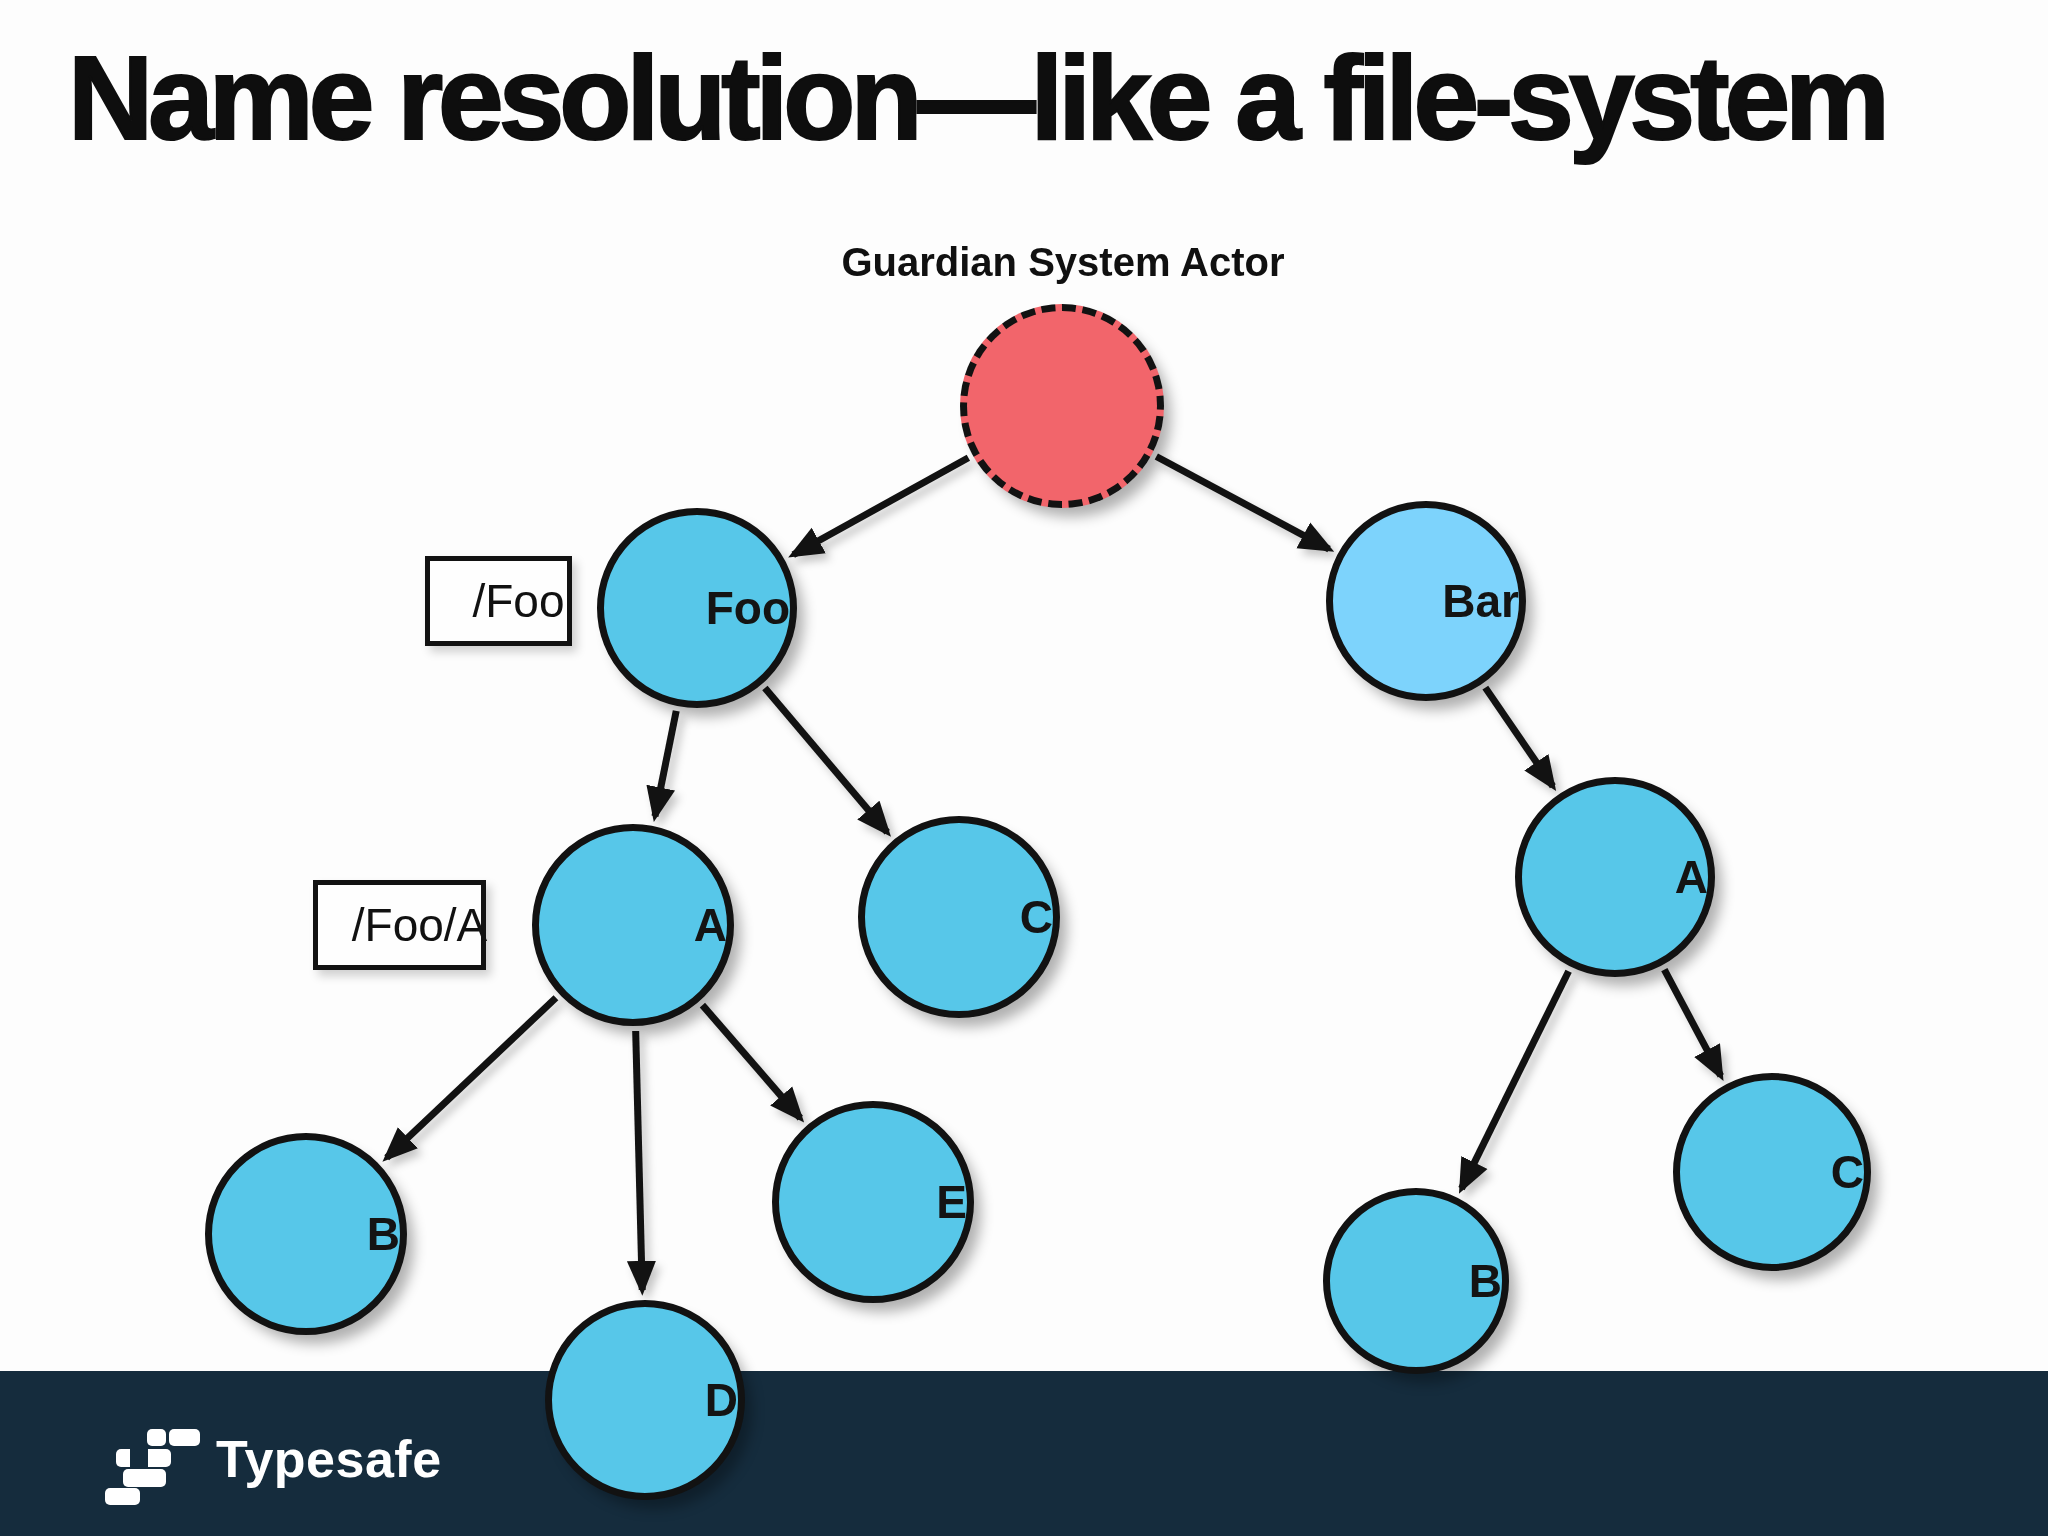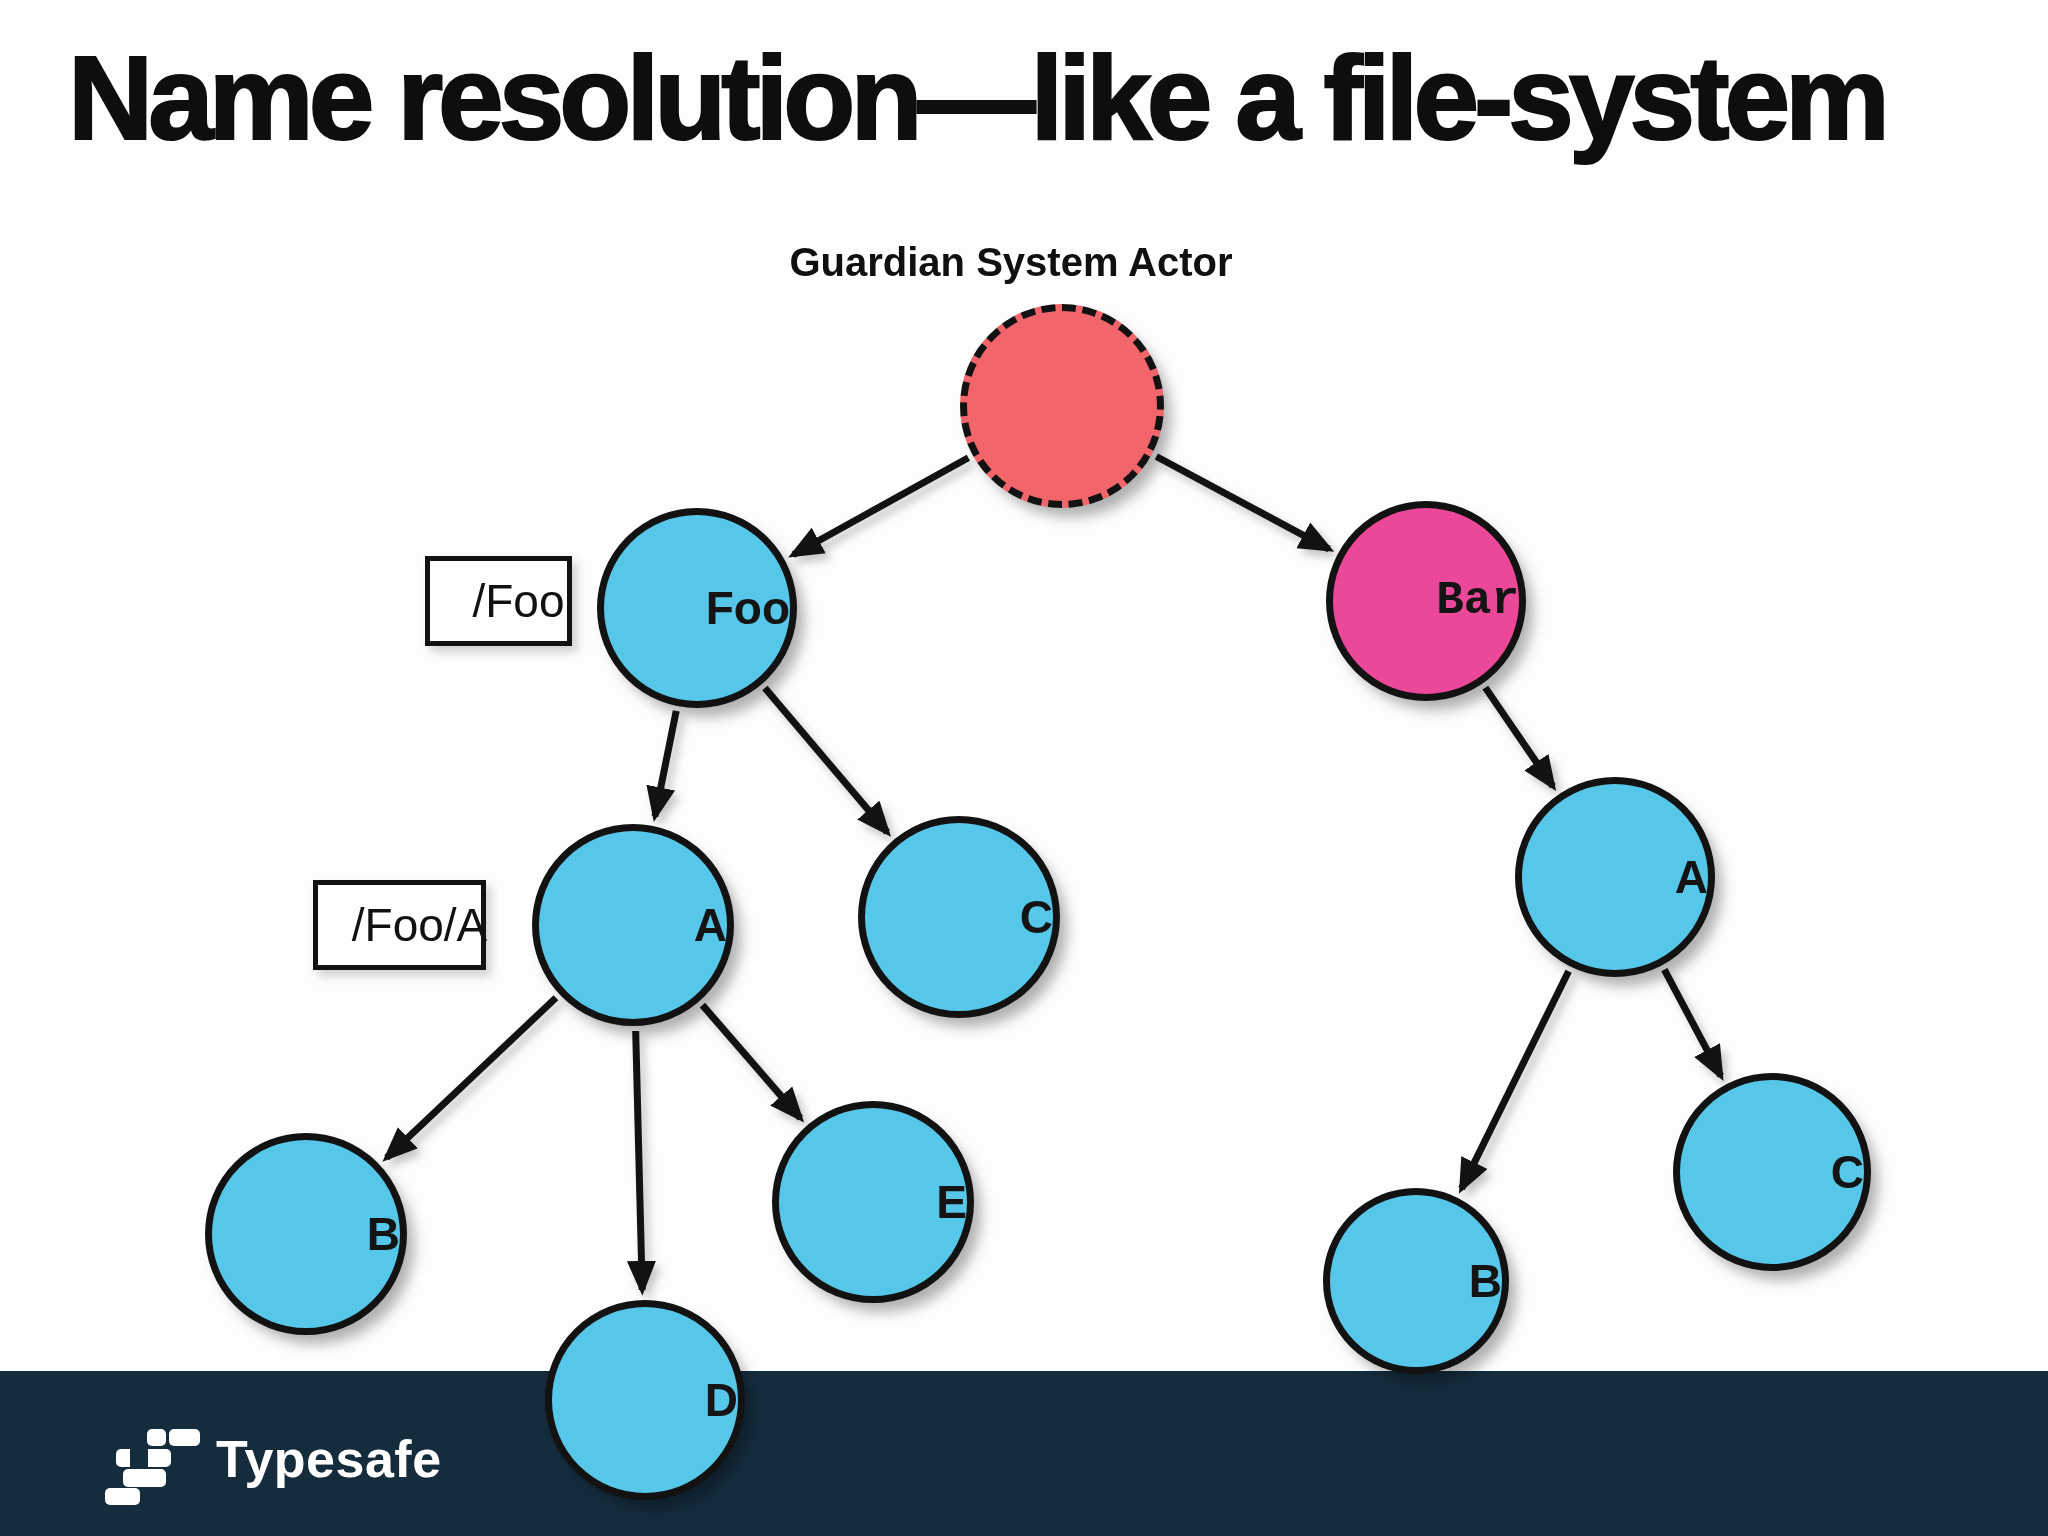--- a/index.html
+++ b/index.html
@@ -20,21 +20,21 @@
     font-size: 118px;
     font-weight: 700;
     letter-spacing: -5px;
     color: #0e0e0e;
     -webkit-text-stroke: 2.2px #0e0e0e;
     white-space: nowrap;
     z-index: 6;
   }
   .guardian-caption {
     position: absolute;
-    left: 1011px;
+    left: 1063px;
     top: 240px;
     transform: translateX(-50%);
     font-size: 40px;
     font-weight: 700;
     color: #101010;
     white-space: nowrap;
     z-index: 6;
   }
   #footer-bar {
     position: absolute;
@@ -130,21 +130,21 @@
       </g>
   </svg>
 
   <div id="footer-bar" style="background: rgb(21, 44, 61);"></div>
 
   <div id="nodes-layer">
       <div class="node guardian" style="left: 960px; top: 304px; width: 204px; height: 204px; background: rgb(242, 101, 107); border-color: rgb(18, 18, 18);"></div>
       <div class="node" style="left: 597px; top: 508px; width: 200px; height: 200px; background: rgb(87, 199, 233); border-color: rgb(18, 18, 18);">
         <span class="node-label" style="color: rgb(20, 20, 20);">Foo</span>
       </div>
-      <div class="node" style="left: 1326px; top: 501px; width: 200px; height: 200px; background: #ec4899; border-color: rgb(18, 18, 18); font-family: Liberation Mono, monospace;">
+      <div class="node" style="left: 1326px; top: 501px; width: 200px; height: 200px; background: #7dd3fc; border-color: rgb(18, 18, 18);">
         <span class="node-label" style="color: rgb(20, 20, 20);">Bar</span>
       </div>
       <div class="node" style="left: 532px; top: 824px; width: 202px; height: 202px; background: rgb(87, 199, 233); border-color: rgb(18, 18, 18);">
         <span class="node-label" style="color: rgb(20, 20, 20);">A</span>
       </div>
       <div class="node" style="left: 858px; top: 816px; width: 202px; height: 202px; background: rgb(87, 199, 233); border-color: rgb(18, 18, 18);">
         <span class="node-label" style="color: rgb(20, 20, 20);">C</span>
       </div>
       <div class="node" style="left: 1515px; top: 777px; width: 200px; height: 200px; background: rgb(87, 199, 233); border-color: rgb(18, 18, 18);">
         <span class="node-label" style="color: rgb(20, 20, 20);">A</span>

